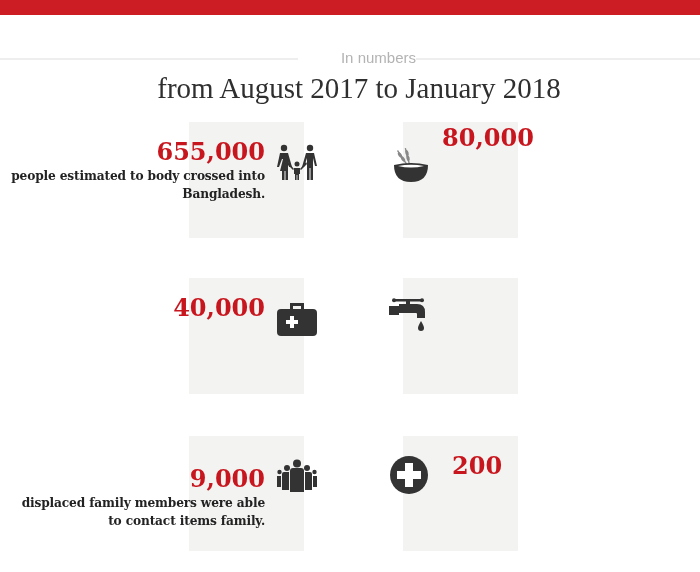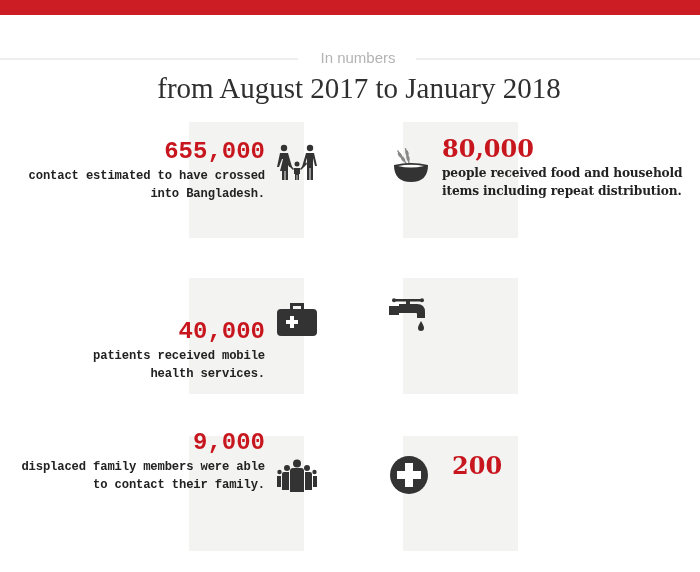--- a/index.html
+++ b/index.html
@@ -3,30 +3,30 @@
 <meta charset="utf-8">
 <style>
   html, body { margin:0; padding:0; }
   body { width:700px; height:572px; background:#ffffff; position:relative; overflow:hidden;
          font-family:"DejaVu Serif", "Liberation Serif", serif; }
   .topbar { position:absolute; left:0; top:0; width:700px; height:15px; background:#cc1c24; }
   .kicker-row { position:absolute; left:0; top:49px; width:700px; height:18px; }
   .kicker-line { position:absolute; top:9px; height:2px; background:#eeeeee; }
   .kicker-line.l { left:0; width:298px; }
   .kicker-line.r { left:416px; width:284px; }
-  .kicker { position:absolute; left:300px; width:116px; top:0; text-align:center;
+  .kicker { position:absolute; left:300px; width:116px; top:0; text-align:right;
             font-family:"Liberation Sans", sans-serif; font-size:15px; color:#b3b3b3; line-height:18px; }
   .title { position:absolute; left:0; top:70px; width:718px; text-align:center;
            font-family:"Liberation Serif", serif; font-size:29px; color:#2f2f2f; line-height:36px; }
 
   .box { position:absolute; background:#f3f3f2; width:115px; }
   .stat { position:absolute; }
   .num { font-family:"DejaVu Serif", serif; font-weight:bold; color:#c8161e; font-size:24px; line-height:30px; }
   .desc { font-family:"DejaVu Serif", serif; font-weight:bold; color:#222; font-size:12.2px; line-height:18px; letter-spacing:-0.15px; }
-  .left .num, .left .desc { text-align:right;font-family:Liberation Mono, monospace; }
+  .left .num, .left .desc { text-align:right; }
   .right .num, .right .desc { text-align:left; }
   .icon { position:absolute; }
 </style>
 </head>
 <body>
 
 <div class="topbar"></div>
 
 <div class="kicker-row">
   <div class="kicker-line l"></div>
@@ -37,21 +37,21 @@
 
 <div class="box" style="left:189px; top:122px; height:116px;"></div>
 <div class="box" style="left:403px; top:122px; height:116px;"></div>
 <div class="box" style="left:189px; top:278px; height:116px;"></div>
 <div class="box" style="left:403px; top:278px; height:116px;"></div>
 <div class="box" style="left:189px; top:436px; height:115px;"></div>
 <div class="box" style="left:403px; top:436px; height:115px;"></div>
 
 <div class="stat left" style="left:10px; top:137px; width:255px;">
   <div class="num">655,000</div>
-  <div class="desc" style="padding-left:0px;">contact estimated to have crossed into Bangladesh.</div>
+  <div class="desc" style="padding-left:0px;">people estimated to body crossed into Bangladesh.</div>
 </div>
 <svg class="icon" style="left:276px; top:144px;" width="42" height="38" viewBox="0 0 42 38">
   <g fill="#333">
     <circle cx="8" cy="4" r="3.2"></circle>
     <path d="M4 9 h8 l4 14 h-3 l-1 -5 v18 h-2.5 v-9 h-1 v9 h-2.5 v-9 h-2 l3 -12 l-1 0 l-3 8 h-2 z"></path>
     <circle cx="34" cy="4" r="3.2"></circle>
     <path d="M30 9 h8 l3 13 h-2 l-2 -8 v22 h-2.5 v-12 h-1 v12 h-2.5 v-22 l-3 9 h-2 z"></path>
     <circle cx="21" cy="20" r="2.5"></circle>
     <path d="M18 24 h6 v6 h-1 v6 h-1.6 v-5 h-0.8 v5 h-1.6 v-6 h-1 z"></path>
     <path d="M12 18 l6 7 l-1 1 l-6 -6 z"></path>
@@ -64,51 +64,49 @@
     <path d="M8 4 l12 18 l-1 1 l-12 -18 z"></path>
     <path d="M16 2 l5 20 l-1.3 0.3 l-5 -20 z"></path>
     <ellipse cx="10" cy="9" rx="1.6" ry="3" transform="rotate(-35 10 9)"></ellipse>
     <ellipse cx="13" cy="13" rx="1.6" ry="3" transform="rotate(-35 13 13)"></ellipse>
     <ellipse cx="17" cy="7" rx="1.6" ry="3" transform="rotate(-15 17 7)"></ellipse>
     <ellipse cx="18" cy="12" rx="1.6" ry="3" transform="rotate(-15 18 12)"></ellipse>
   </g>
   <path d="M4 19 Q21 15 38 19 Q38 36 21 36 Q4 36 4 19 Z" fill="#333"></path>
   <path d="M8 20 Q21 17.5 34 20 Q21 23 8 20 Z" fill="#fff"></path>
 </svg>
-<div class="stat right" style="left:442px; top:134px; width:250px;">
+<div class="stat right" style="left:442px; top:123px; width:250px;">
   <div class="num">80,000</div>
-  <div class="desc">people received food and household items including repeat distribution.</div>
 </div>
 
-<div class="stat left" style="left:10px; top:293px; width:255px;margin-top:24px;">
+<div class="stat left" style="left:10px; top:293px; width:255px;">
   <div class="num">40,000</div>
-  <div class="desc" style="padding-left:50px;">patients received mobile health services.</div>
 </div>
 <svg class="icon" style="left:276px; top:301px;" width="42" height="36" viewBox="0 0 42 36">
   <path d="M14 2 h14 v6 h-3 v-3 h-8 v3 h-3 z" fill="#333"></path>
   <rect x="1" y="8" width="40" height="27" rx="4" fill="#333"></rect>
   <path d="M10 19 h4 v-4 h4 v4 h4 v4 h-4 v4 h-4 v-4 h-4 z" fill="#fff"></path>
 </svg>
 
 <svg class="icon" style="left:389px; top:297px;" width="42" height="42" viewBox="0 0 42 42">
   <g fill="#333">
     <rect x="5" y="2" width="28" height="2.4" rx="1"></rect>
     <circle cx="5" cy="3.2" r="2"></circle>
     <circle cx="33" cy="3.2" r="2"></circle>
     <rect x="17" y="3" width="4" height="5"></rect>
     <path d="M0 9 h10 v-2 h18 q8 0 8 8 v6 h-8 v-4 q0 -1 -1 -1 h-17 v2 h-10 z"></path>
     <path d="M32 24 q-3 5 -3 7 a3 3 0 0 0 6 0 q0 -2 -3 -7 z"></path>
   </g>
 </svg>
 <div class="stat right" style="left:442px; top:293px; width:255px;">
 </div>
 
-<div class="stat left" style="left:8px; top:428px; width:257px;">
+<div class="stat left" style="left:8px; top:464px; width:257px;">
   <div class="num">9,000</div>
-  <div class="desc">displaced family members were able to contact their family.</div>
+  <div class="desc">displaced family members were able to contact items family.</div>
 </div>
 <svg class="icon" style="left:276px; top:459px;" width="42" height="34" viewBox="0 0 42 34">
   <g fill="#333">
     <circle cx="21" cy="4.5" r="4"></circle>
     <path d="M14 12 q0 -3 3 -3 h8 q3 0 3 3 v21 h-14 z"></path>
     <circle cx="11" cy="9" r="3"></circle>
     <path d="M6 15 q0 -2 2 -2 h5 v18 h-7 z"></path>
     <circle cx="31" cy="9" r="3"></circle>
     <path d="M29 13 h5 q2 0 2 2 v16 h-7 z"></path>
     <circle cx="3.5" cy="13" r="2.2"></circle>

